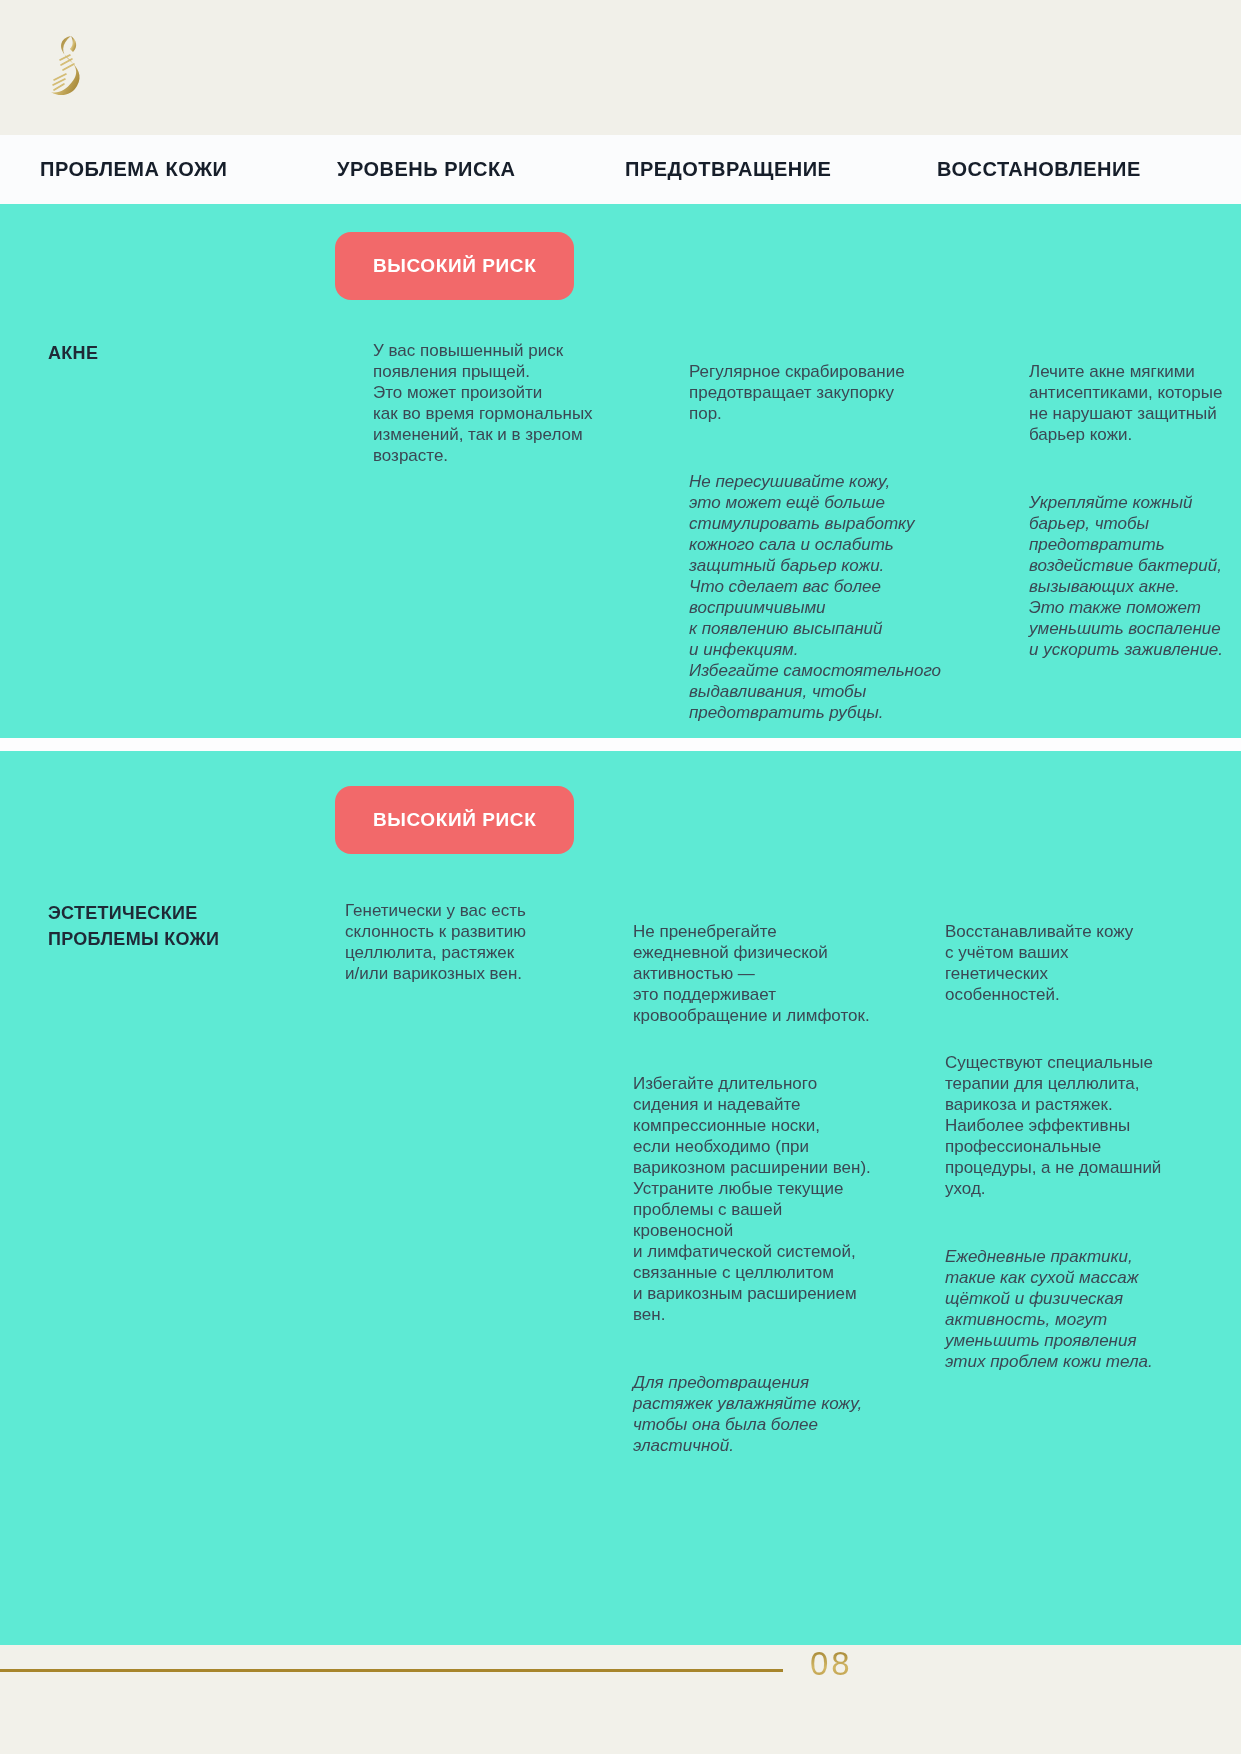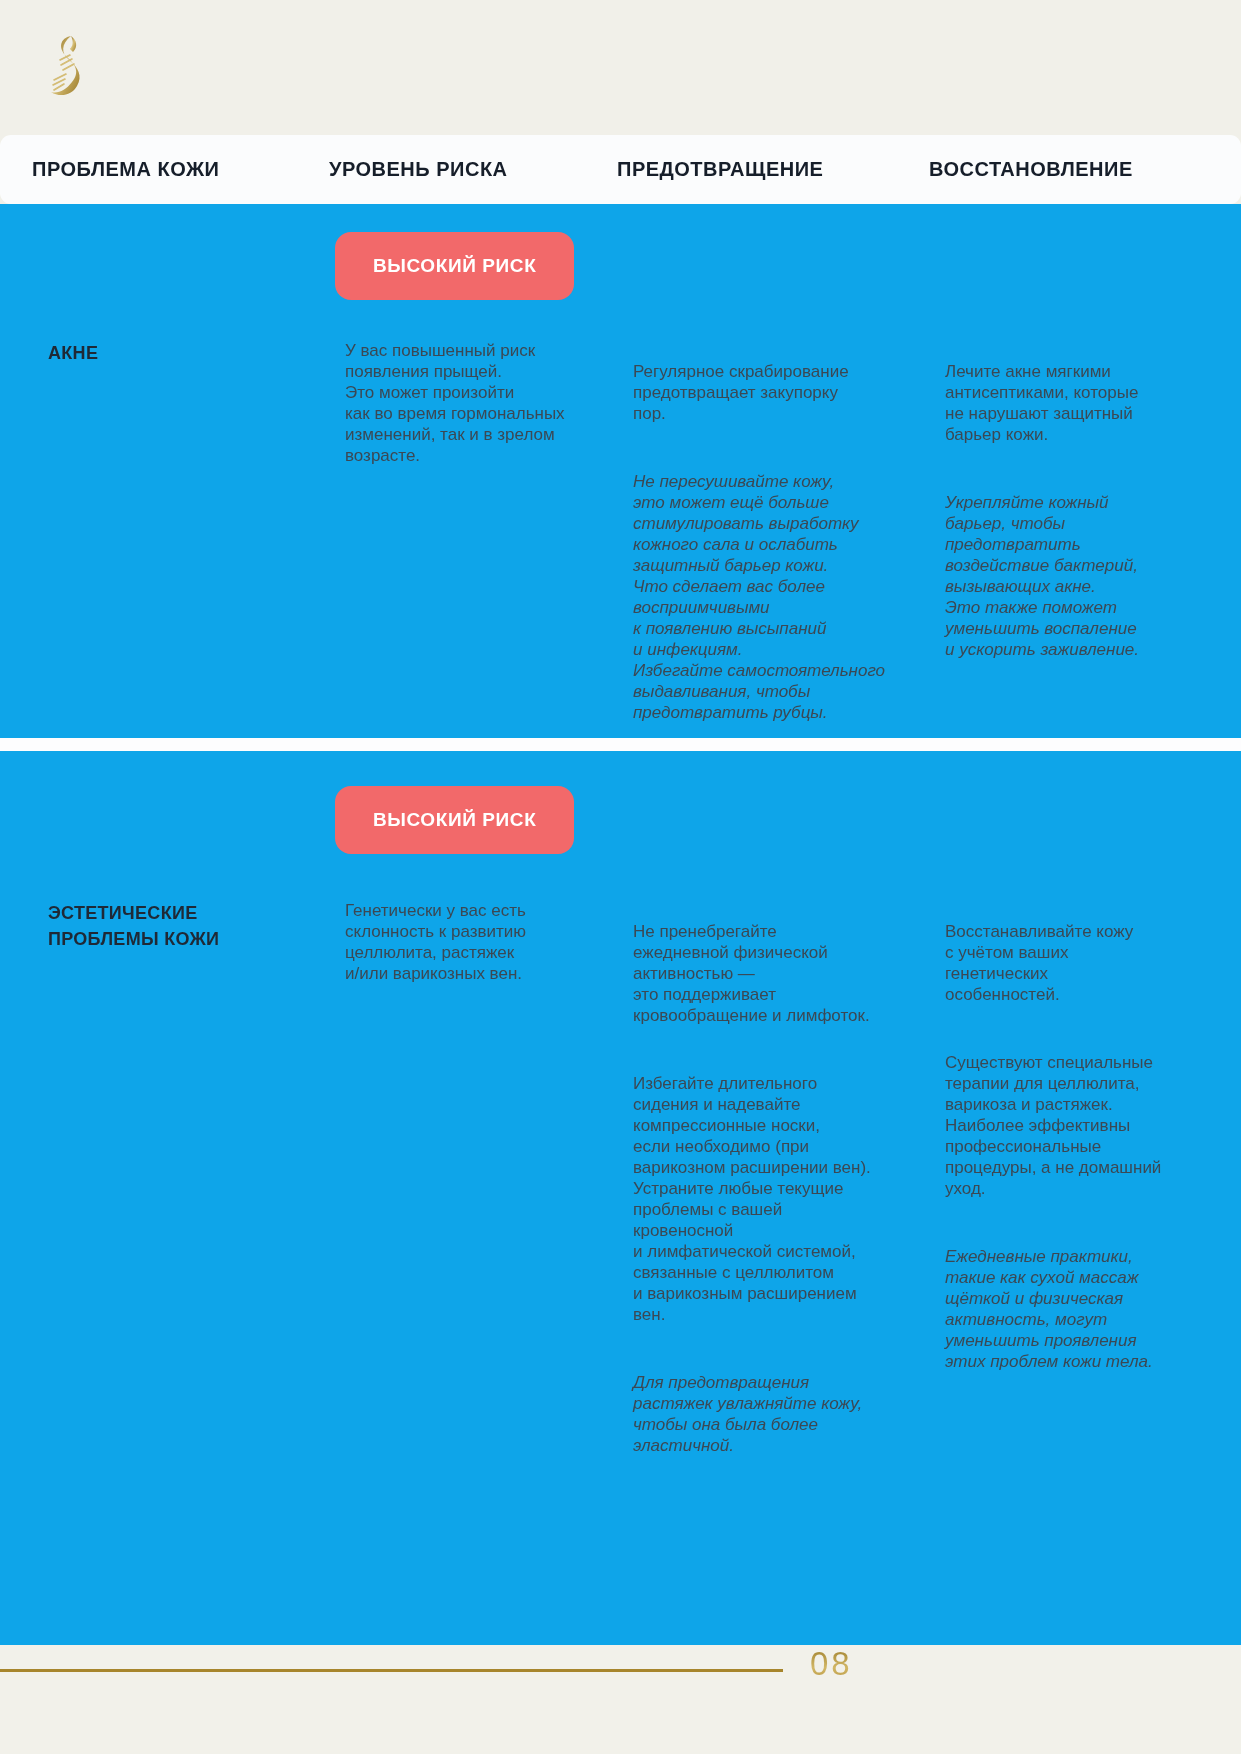--- a/index.html
+++ b/index.html
@@ -12,29 +12,29 @@
   .page{position:relative;width:1241px;height:1754px;overflow:hidden;}
 
   
   .top-band{position:relative;height:135px;background:#f1f0e9;}
   .logo{position:absolute;left:46px;top:34px;width:40px;height:70px;}
 
   
   .header-row{
     height:69px;background:#fbfcfd;
     display:grid;grid-template-columns:297px 288px 312px 246px;
-    padding-left:32px;align-items:center;border-radius:11px;
+    padding-left:40px;align-items:center;
   }
   .header-cell{
     font-size:20px;font-weight:bold;letter-spacing:.5px;
     color:#161e2a;white-space:nowrap;
   }
 
   
-  .panel{background:#0ea5e9;position:relative;}
+  .panel{background:#5eead4;position:relative;}
   .panel-1{height:534px;}
   .panel-2{height:894px;}
   .section-gap{height:13px;background:#fdfdfe;}
 
   .badge{
     display:inline-block;
     margin-left:335px;
     background:#f2696a;
     color:#ffffff;
     font-size:19px;font-weight:bold;letter-spacing:.6px;
@@ -43,21 +43,21 @@
     height:68px;line-height:68px;
     box-sizing:border-box;
   }
   .panel-1 .badge{margin-top:28px;}
   .panel-2 .badge{margin-top:35px;}
 
   .content-row{
     display:grid;grid-template-columns:297px 288px 312px 246px;
     padding-left:48px;
   }
-  .panel-1 .content-row{margin-top:40px;}
+  .panel-1 .content-row{margin-top:40px;gap:28px;}
   .panel-2 .content-row{margin-top:46px;}
 
   .problem-title{
     font-size:18px;font-weight:bold;color:#1f2936;
     line-height:26px;letter-spacing:.3px;
     white-space:pre-line;
   }
   .cell-text{
     font-size:17px;color:#3b4854;line-height:21px;
     white-space:pre-line;

